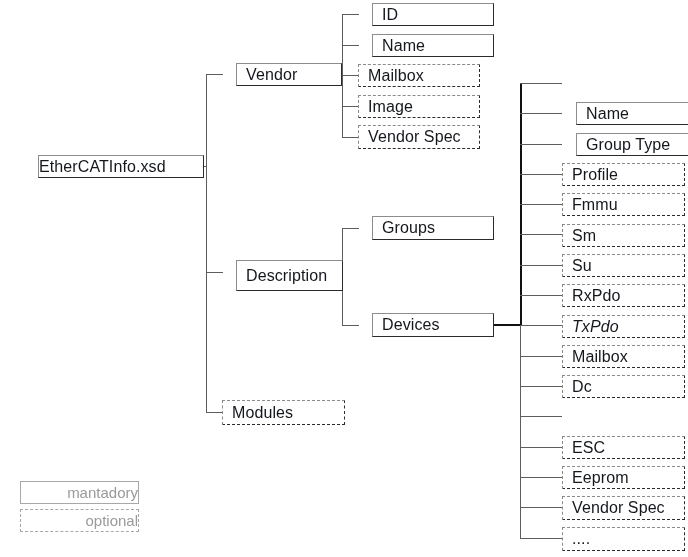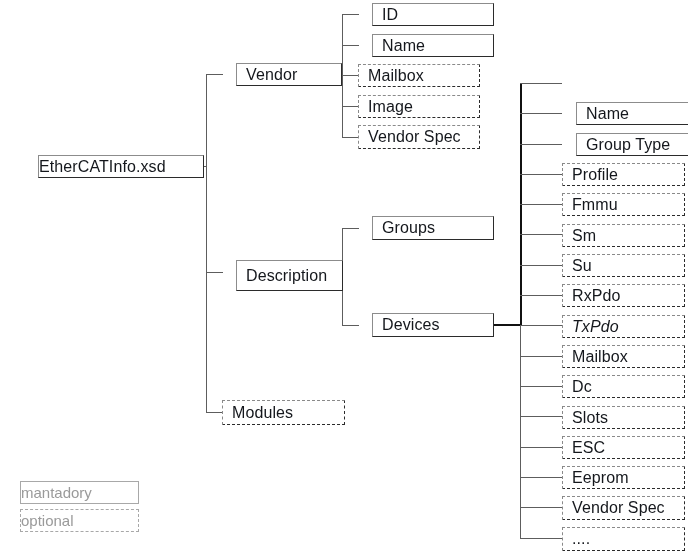--- a/index.html
+++ b/index.html
@@ -50,21 +50,21 @@
     padding-left: 0;
   }
 
   
   .legend-box {
     position: absolute;
     box-sizing: border-box;
     background: #ffffff;
     display: flex;
     align-items: center;
-    justify-content: flex-start;
+    justify-content: flex-end;
     font-size: 15px;
     color: #9a9a9a;
     white-space: nowrap;
   }
   .legend-box.mandatory { border: 1px solid #a8a8a8; }
   .legend-box.optional  { border: 1px dashed #a8a8a8; }
 
   
   .ln {
     position: absolute;
@@ -184,23 +184,20 @@
   </div>
   <div class="node optional" style="left:562px; top:315px; width:123px; height:23px;font-style:italic;">
     <span>TxPdo</span>
   </div>
   <div class="node optional" style="left:562px; top:345px; width:123px; height:23px;">
     <span>Mailbox</span>
   </div>
   <div class="node optional" style="left:562px; top:375px; width:123px; height:23px;">
     <span>Dc</span>
   </div>
-  <div class="node optional" style="left:562px; top:406px; width:123px; height:23px;">
-    <span>Slots</span>
-  </div>
   <div class="node optional" style="left:562px; top:436px; width:123px; height:23px;">
     <span>ESC</span>
   </div>
   <div class="node optional" style="left:562px; top:466px; width:123px; height:23px;">
     <span>Eeprom</span>
   </div>
   <div class="node optional" style="left:562px; top:496px; width:123px; height:24px;">
     <span>Vendor Spec</span>
   </div>
   <div class="node optional" style="left:562px; top:527px; width:123px; height:24px;">

